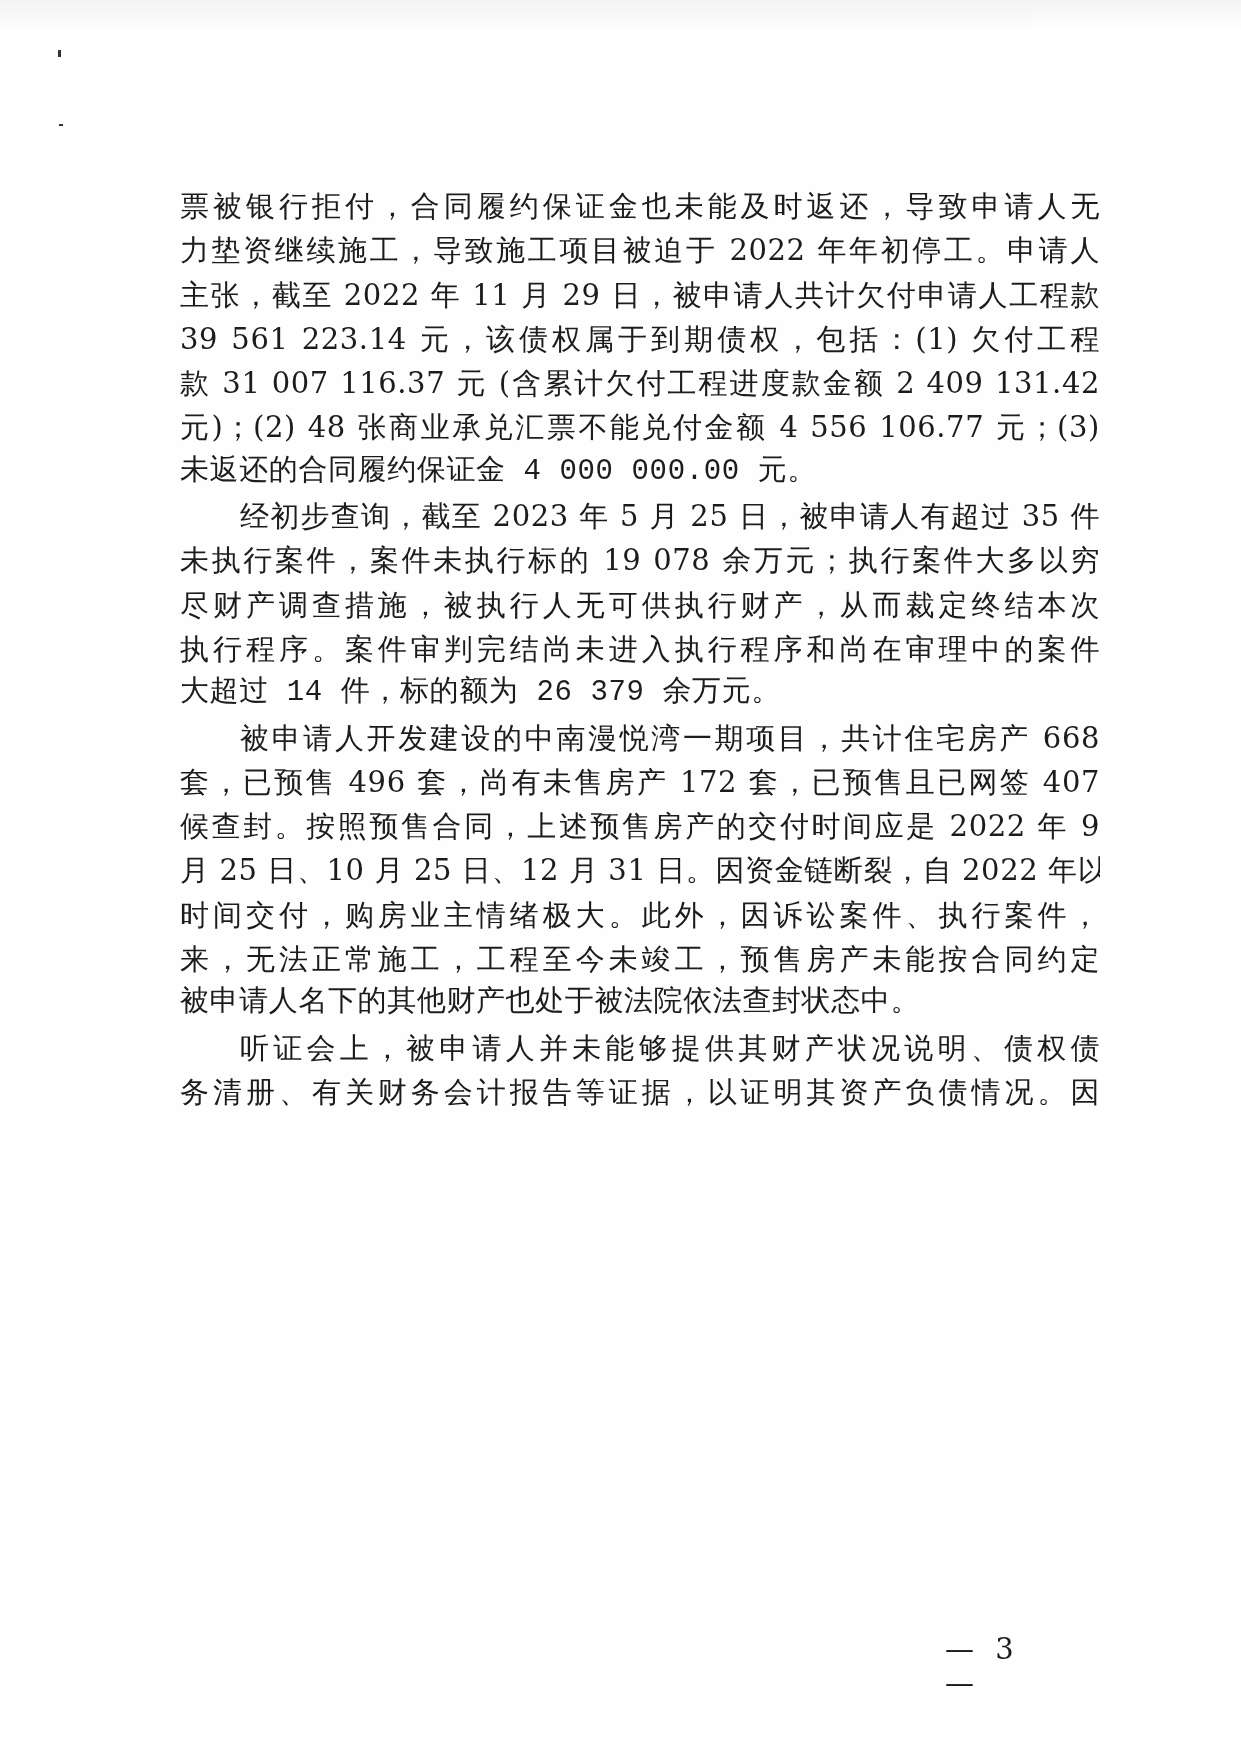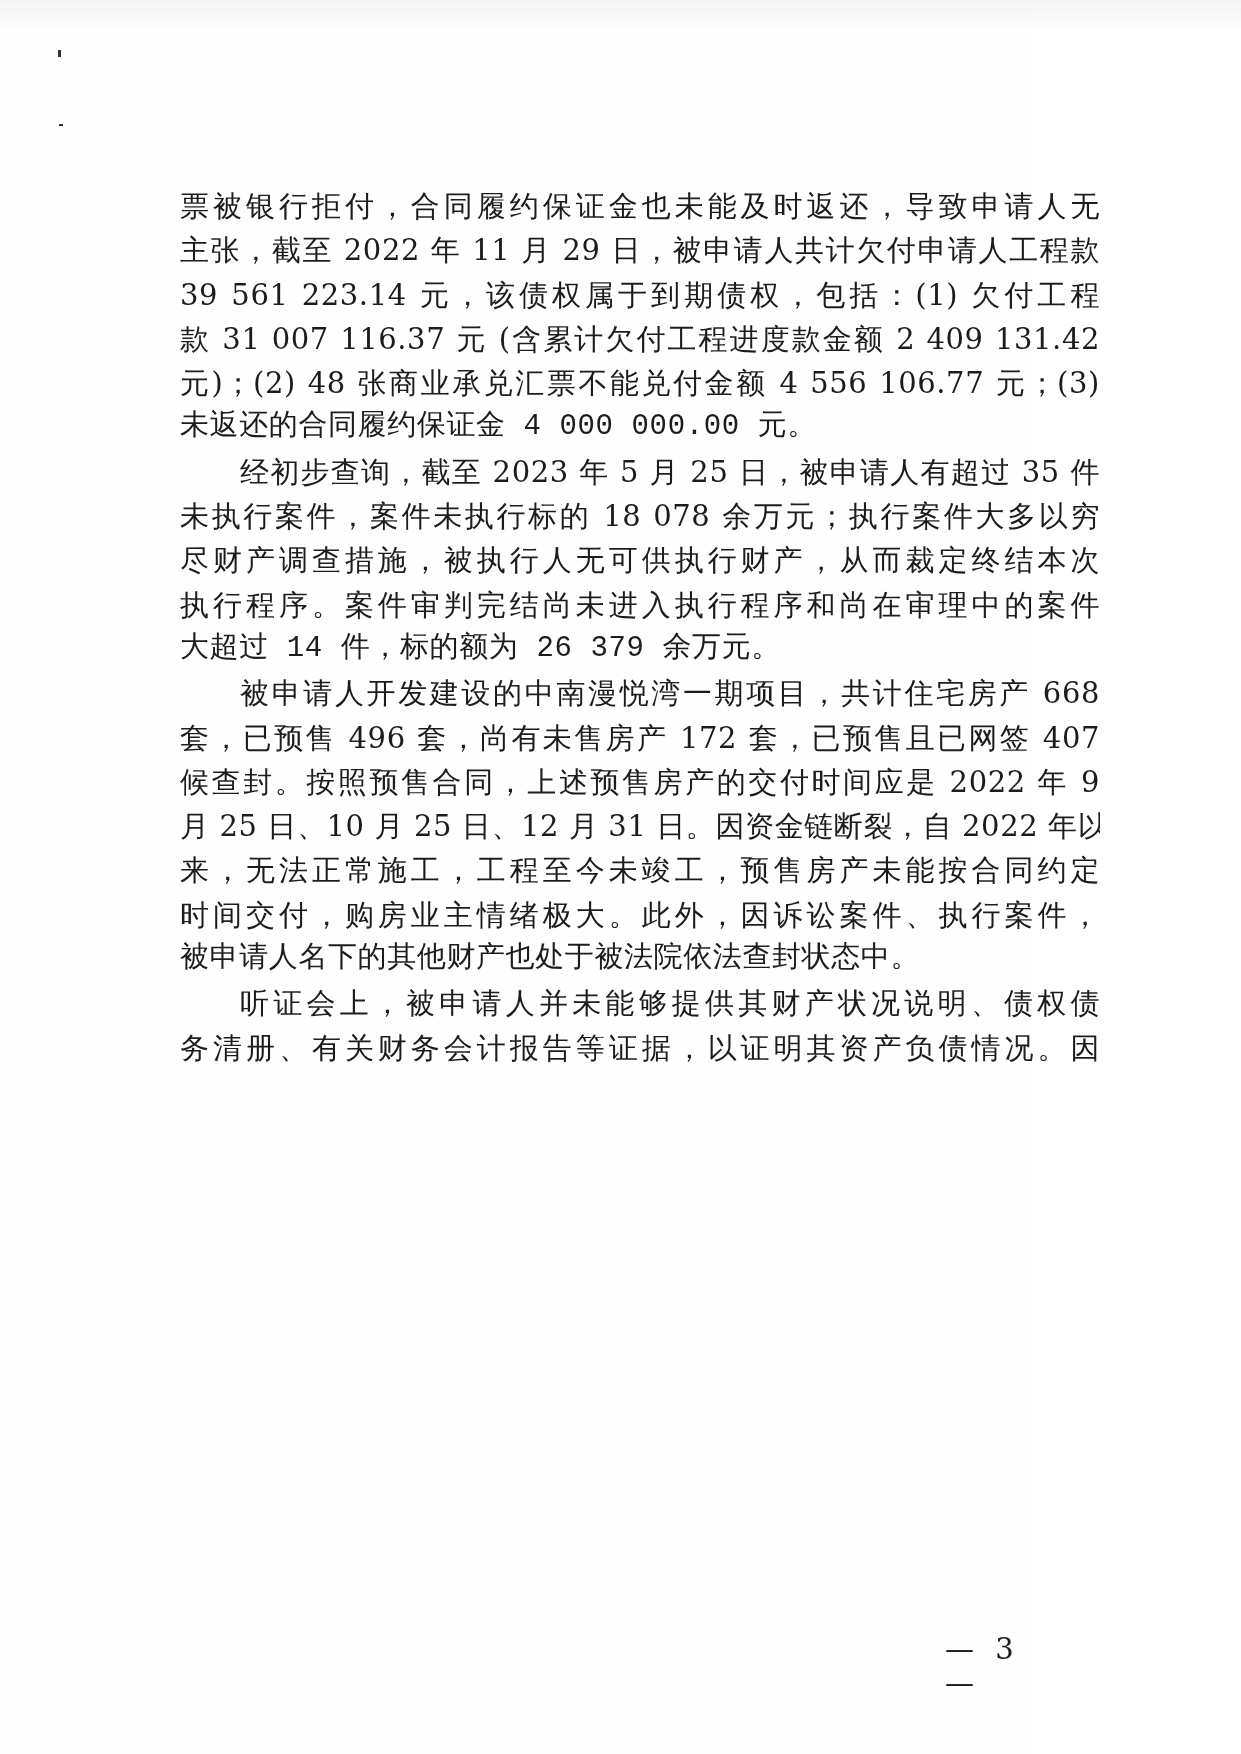--- a/index.html
+++ b/index.html
@@ -73,42 +73,43 @@
 
 <div class="page">
   <div class="scan-shade"></div>
   <div class="mark m1"></div>
   <div class="mark m2"></div>
 
   <div class="body-text">
 
     <div class="paragraph">
       <span class="line">票被银行拒付，合同履约保证金也未能及时返还，导致申请人无</span>
+      <span class="line">力垫资继续施工，导致施工项目被迫于 2022 年年初停工。申请人</span>
       <span class="line">主张，截至 2022 年 11 月 29 日，被申请人共计欠付申请人工程款</span>
       <span class="line">39 561 223.14 元，该债权属于到期债权，包括：(1) 欠付工程</span>
       <span class="line">款 31 007 116.37 元 (含累计欠付工程进度款金额 2 409 131.42</span>
       <span class="line">元)；(2) 48 张商业承兑汇票不能兑付金额 4 556 106.77 元；(3)</span>
       <span class="line last">未返还的合同履约保证金 4 000 000.00 元。</span>
     </div>
 
     <div class="paragraph">
       <span class="line indent">经初步查询，截至 2023 年 5 月 25 日，被申请人有超过 35 件</span>
-      <span class="line">未执行案件，案件未执行标的 18 078 余万元；执行案件大多以穷</span>
+      <span class="line">未执行案件，案件未执行标的 19 078 余万元；执行案件大多以穷</span>
       <span class="line">尽财产调查措施，被执行人无可供执行财产，从而裁定终结本次</span>
       <span class="line">执行程序。案件审判完结尚未进入执行程序和尚在审理中的案件</span>
       <span class="line last">大超过 14 件，标的额为 26 379 余万元。</span>
     </div>
 
     <div class="paragraph">
       <span class="line indent">被申请人开发建设的中南漫悦湾一期项目，共计住宅房产 668</span>
       <span class="line">套，已预售 496 套，尚有未售房产 172 套，已预售且已网签 407</span>
       <span class="line">候查封。按照预售合同，上述预售房产的交付时间应是 2022 年 9</span>
       <span class="line">月 25 日、10 月 25 日、12 月 31 日。因资金链断裂，自 2022 年以</span>
+      <span class="line">时间交付，购房业主情绪极大。此外，因诉讼案件、执行案件，</span>
       <span class="line">来，无法正常施工，工程至今未竣工，预售房产未能按合同约定</span>
-      <span class="line">时间交付，购房业主情绪极大。此外，因诉讼案件、执行案件，</span>
       <span class="line last">被申请人名下的其他财产也处于被法院依法查封状态中。</span>
     </div>
 
     <div class="paragraph">
       <span class="line indent">听证会上，被申请人并未能够提供其财产状况说明、债权债</span>
       <span class="line">务清册、有关财务会计报告等证据，以证明其资产负债情况。因</span>
     </div>
   </div>
 
   <div class="page-number">— 3 —</div>

